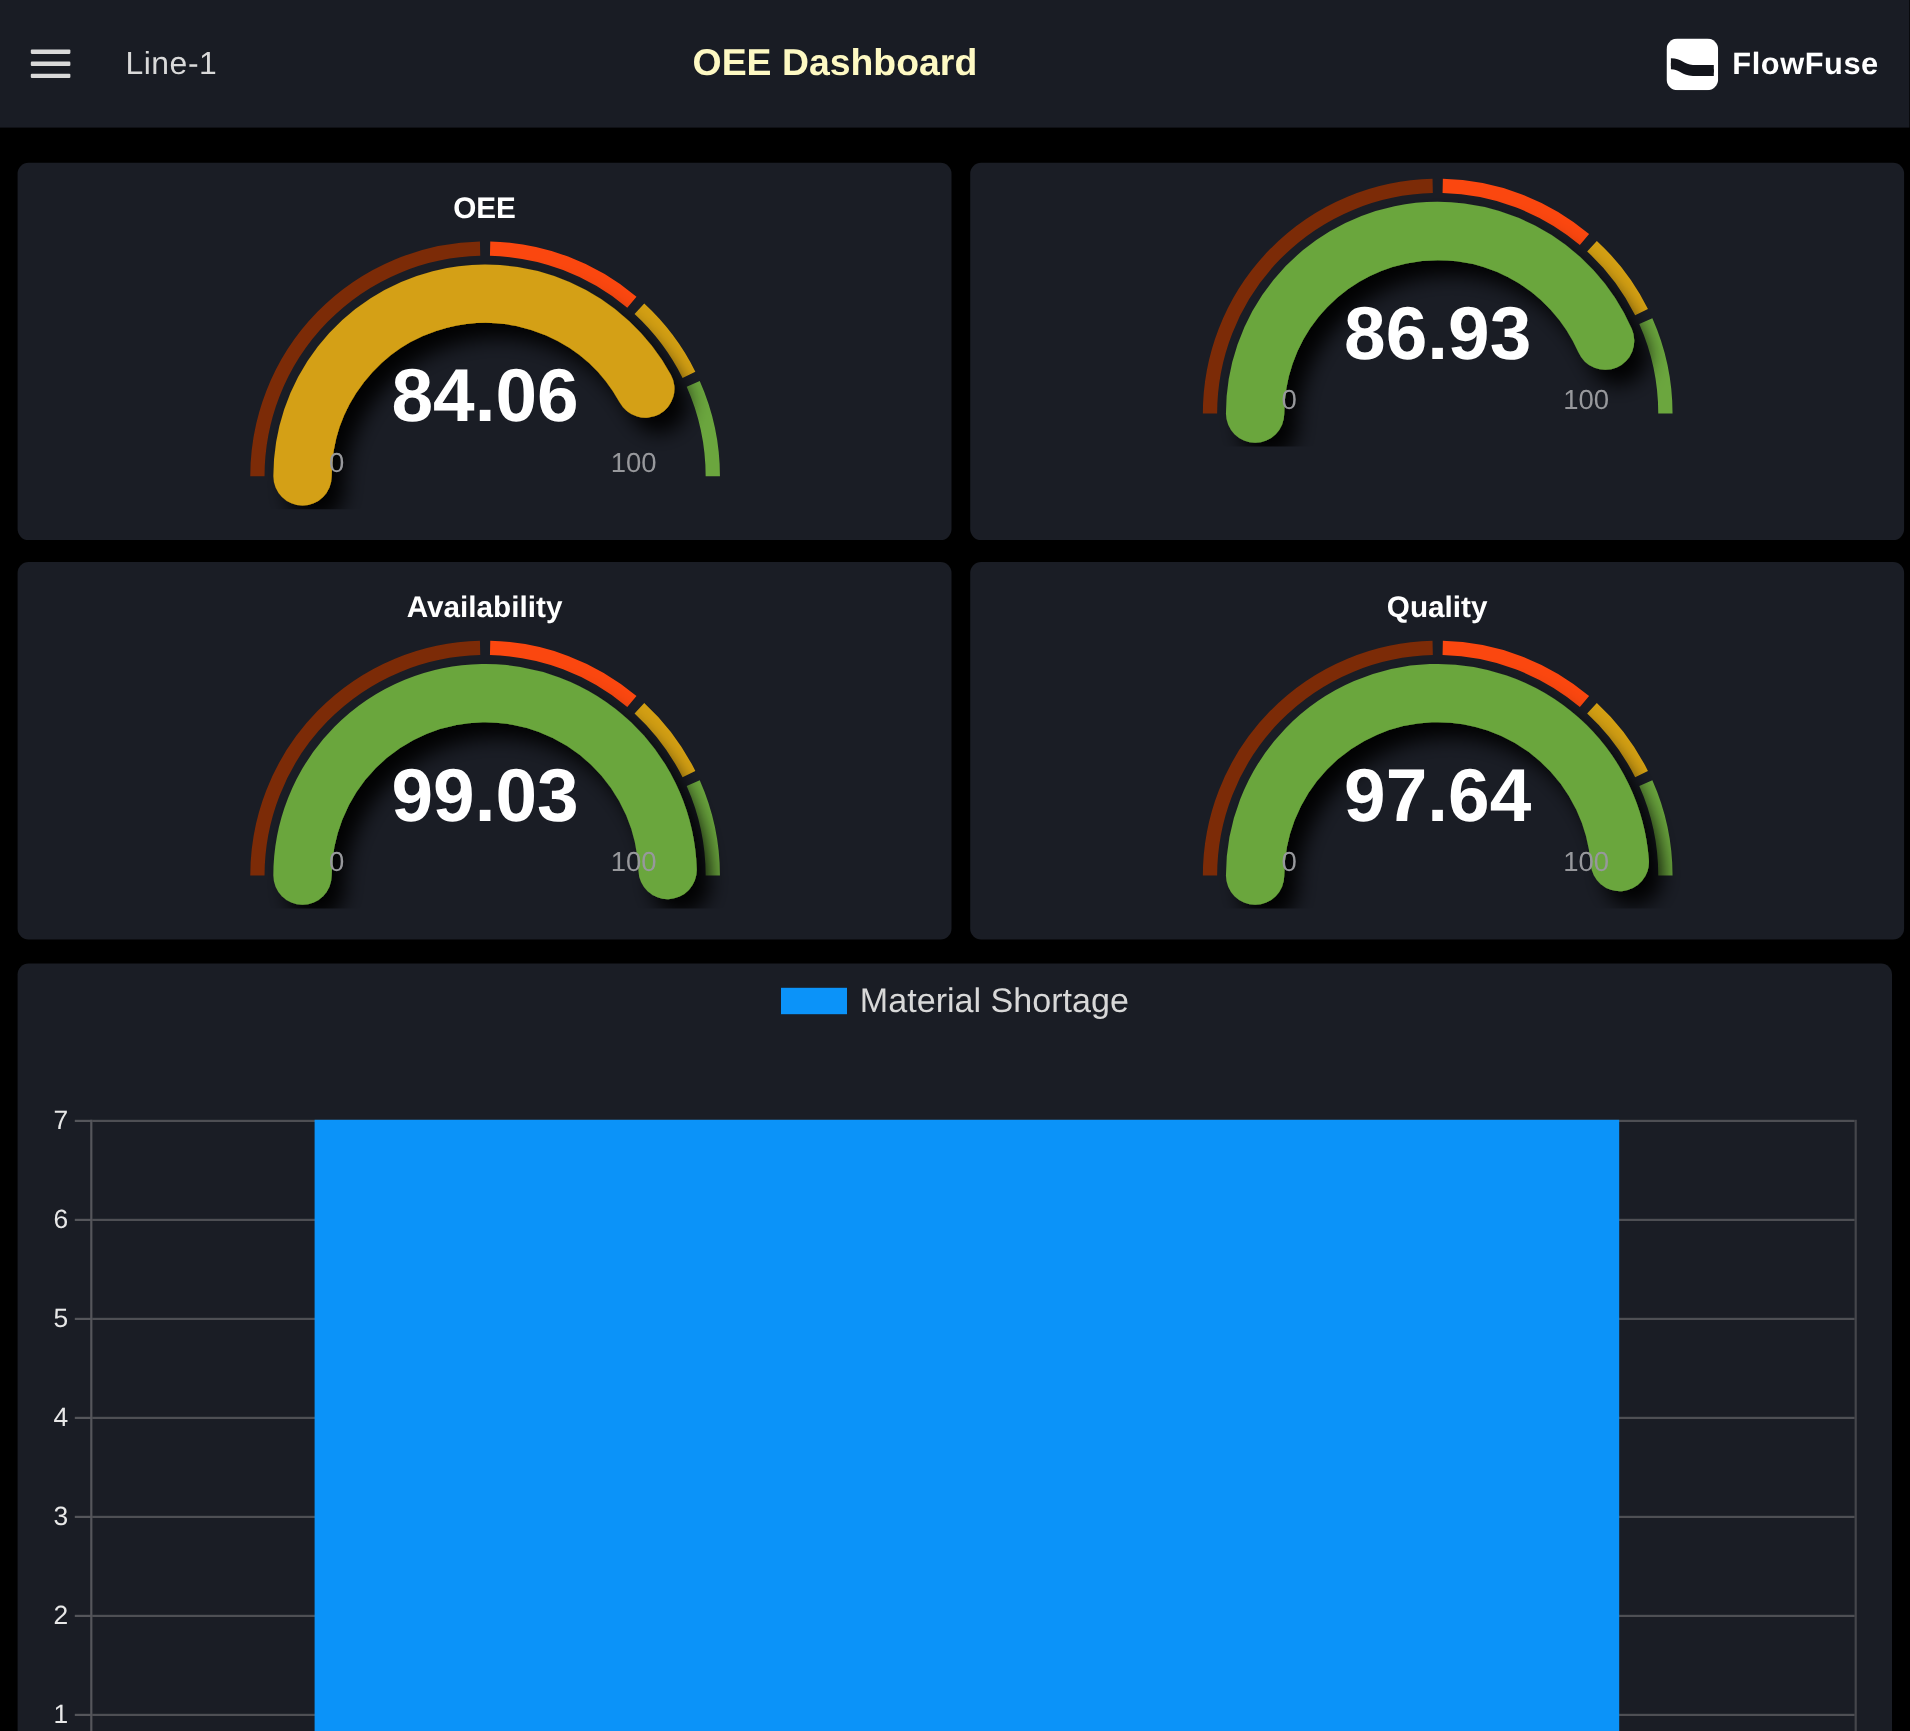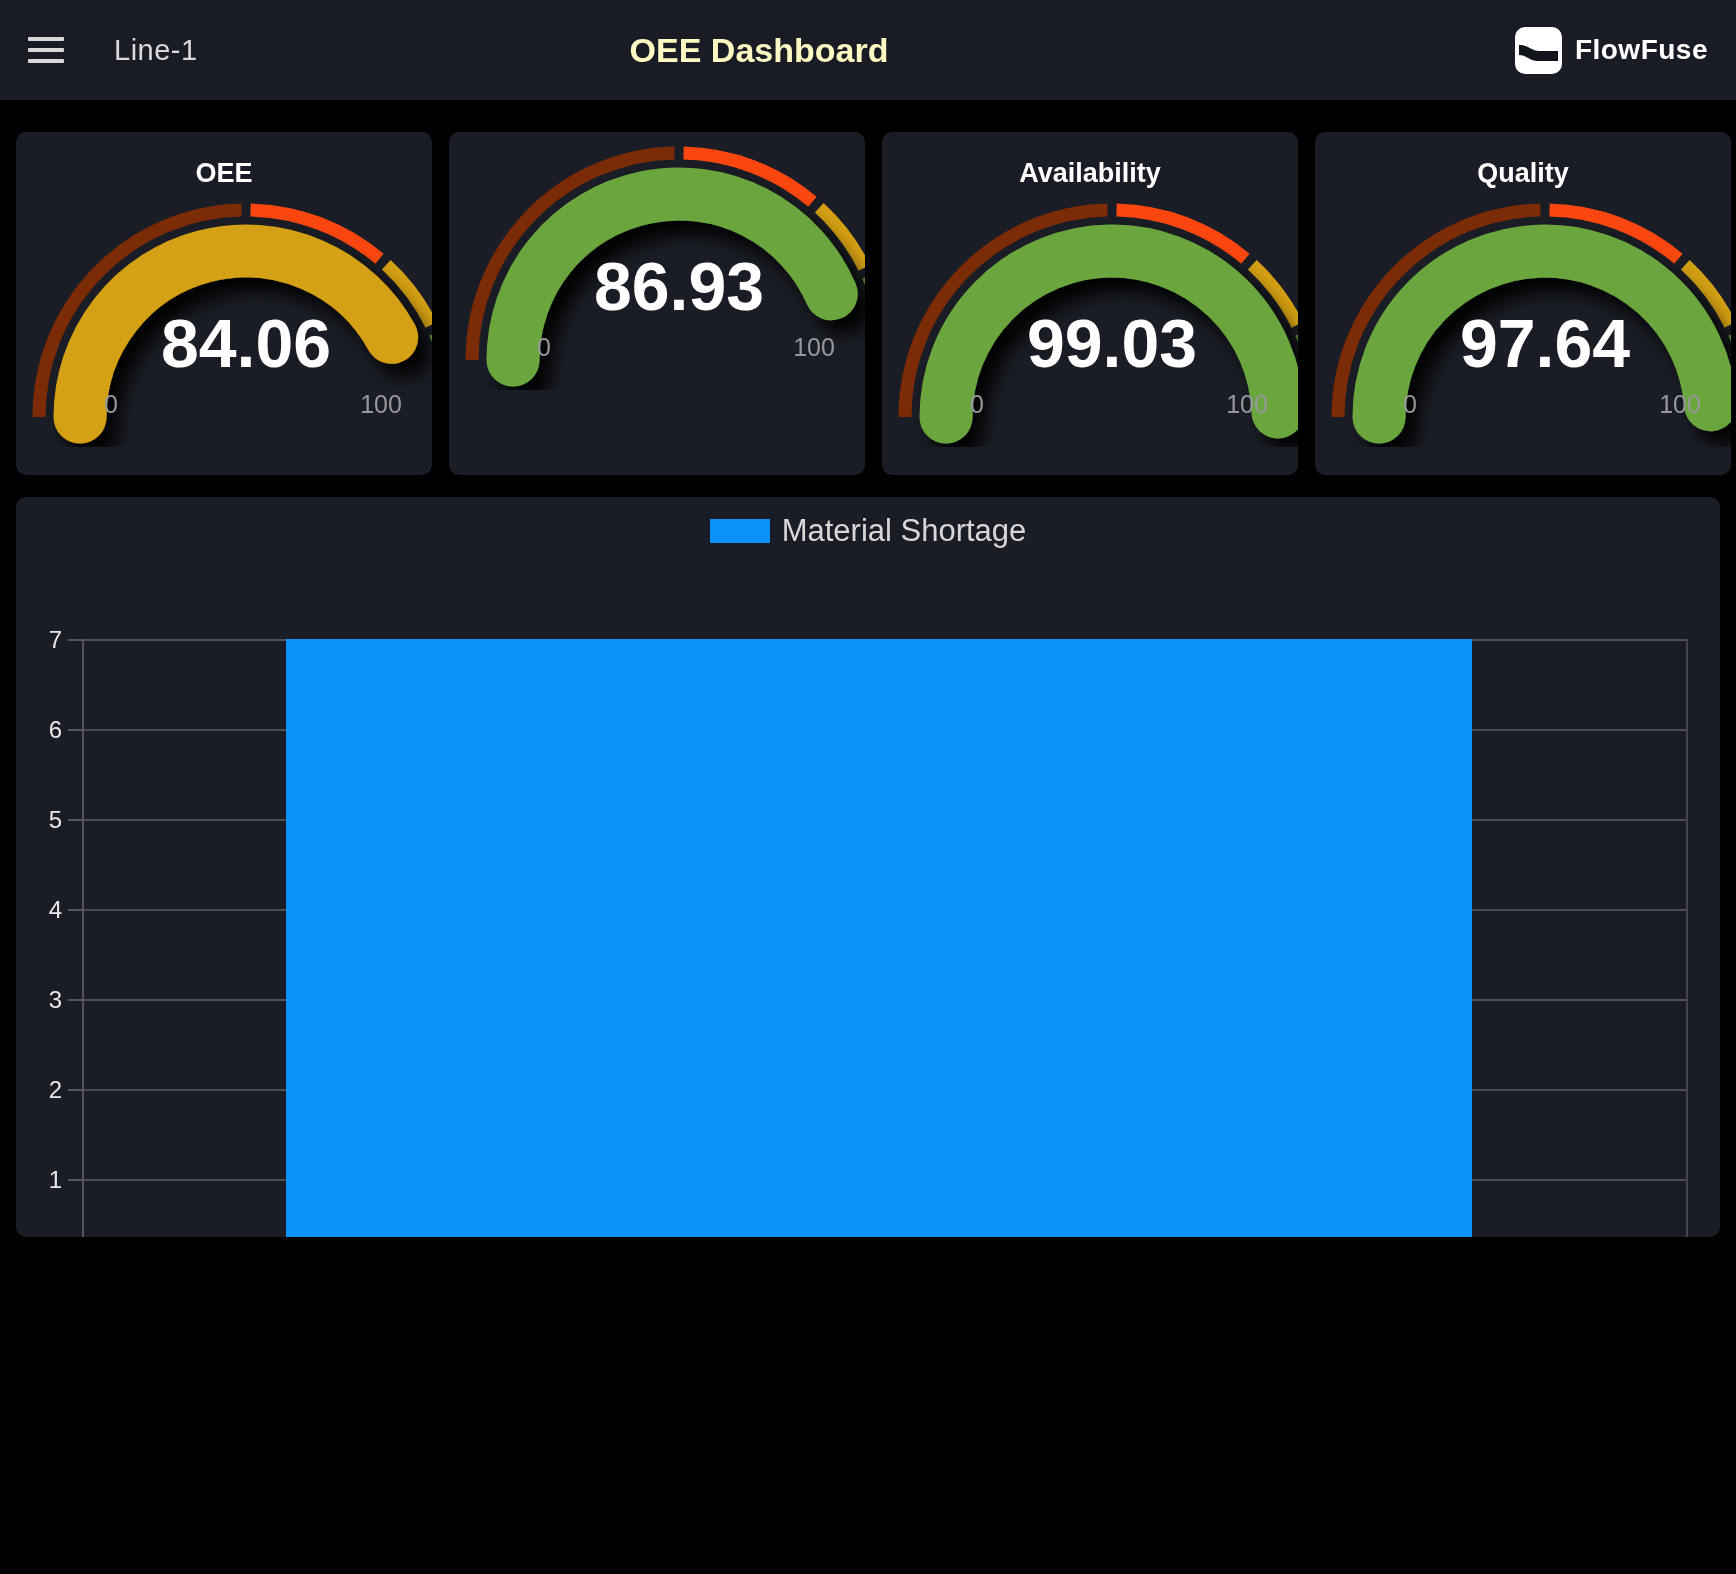--- a/index.html
+++ b/index.html
@@ -6,21 +6,21 @@
   html,body { width:1736px; height:1574px; overflow:hidden; }
   body {
     background:#000;
     font-family:"Liberation Sans", sans-serif;
     color:#fff;
     position:relative;
   }
 
   
   .appbar {
-    height:100px;
+    height:116px;
     background:#191c24;
     display:flex;
     align-items:center;
     padding:0 28px;
     position:relative;
   }
   .hamburger { width:36px; height:26px; display:flex; flex-direction:column; justify-content:space-between; cursor:pointer; }
   .hamburger span { display:block; height:4px; background:#d9d9d9; border-radius:1px; }
   .nav-title { margin-left:50px; font-size:29px; color:#d9d9d9; letter-spacing:.5px; }
   .page-title {
@@ -28,21 +28,21 @@
     transform:translate(-50%,-50%);
     font-size:34px; font-weight:bold; color:#fef9c3;
   }
   .brand { margin-left:auto; display:flex; align-items:center; gap:13px; }
   .brand-name { font-size:28px; font-weight:bold; color:#fff; letter-spacing:.5px; }
 
   
   .grid {
     margin:32px 5px 0 16px;
     display:grid;
-    grid-template-columns:1fr 1fr 1fr 1fr;
+    grid-template-columns:1fr 1fr;
     column-gap:17px;
     row-gap:20px;
   }
   .card {
     background:#1a1d25;
     border-radius:10px;
   }
   .gauge-card { height:343px; overflow:hidden; text-align:center; }
   .gauge-title { margin-top:26px; font-size:27px; font-weight:bold; color:#fff; }
   .gauge-svg { display:block; margin:0 auto; }

